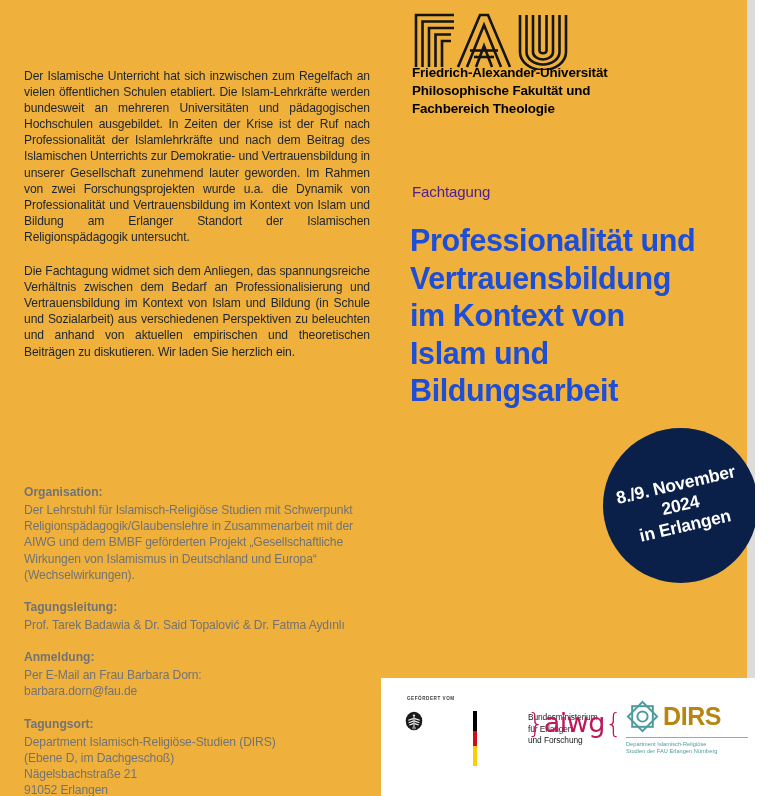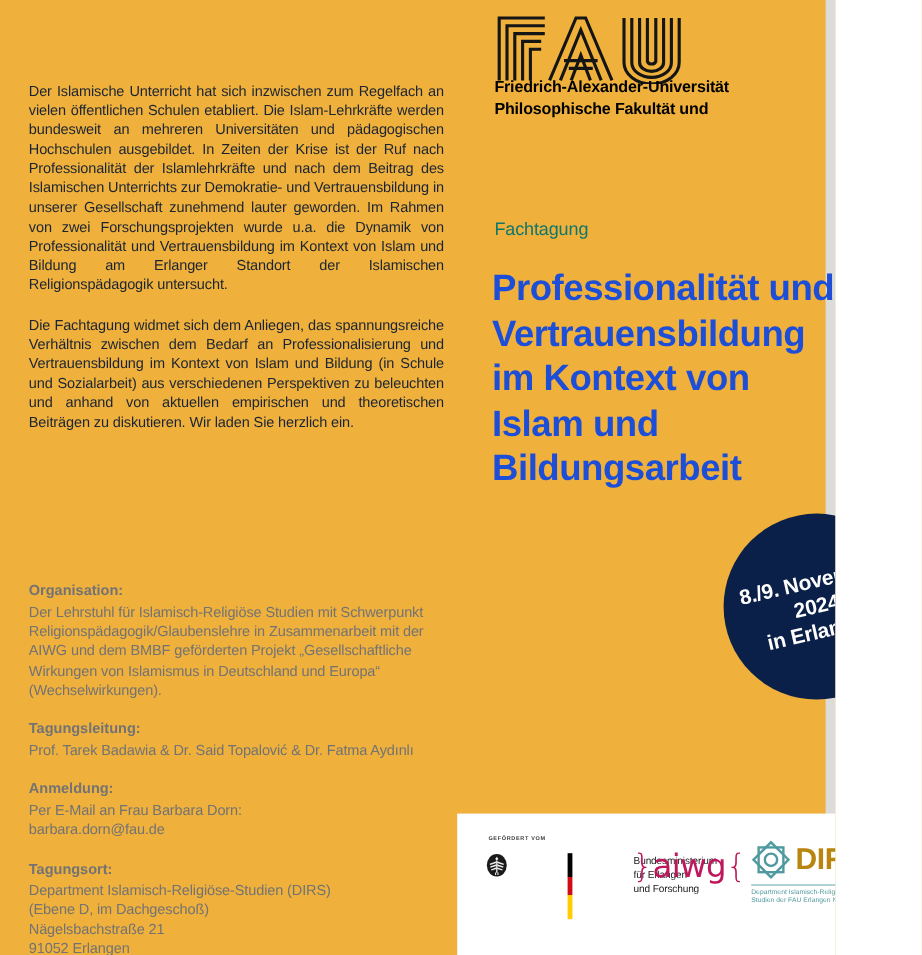--- a/index.html
+++ b/index.html
@@ -6,21 +6,21 @@
   html, body {
     margin: 0;
     padding: 0;
     background: #ffffff;
   }
   body {
     font-family: "Liberation Sans", sans-serif;
   }
   .poster {
     position: relative;
-    width: 696px;
+    width: 755px;
     height: 796px;
     overflow: hidden;
     background: #e9e9e7;
   }
   .bg-orange {
     position: absolute;
     left: 0; top: 0;
     width: 760px;
     height: 796px;
     background: #efb03c;
@@ -86,21 +86,21 @@
     font-size: 13.4px;
     font-weight: bold;
     line-height: 18.2px;
     letter-spacing: -0.15px;
   }
 
   .kicker {
     position: absolute;
     left: 412px;
     top: 182px;
-    color: #0f766e;
+    color: #4c1d95;
     font-size: 15px;
     line-height: 20px;
     letter-spacing: -0.1px;
   }
 
   .main-title {
     position: absolute;
     left: 410px;
     top: 222px;
     width: 348px;
@@ -307,20 +307,21 @@
         <path d="M116.5,3 L116.5,40 A16.5,12.5 0 0 0 149.5,40 L149.5,3"></path>
         <path d="M123,3 L123,40 A10,7.5 0 0 0 143,40 L143,3"></path>
         <path d="M129.5,3 L129.5,39 A3.6,3 0 0 0 136.5,39 L136.5,3"></path>
       </g>
     </svg>
   </div>
 
   <div class="fau-sub">
     <div>Friedrich-Alexander-Universität</div>
     <div>Philosophische Fakultät und</div>
+    <div>Fachbereich Theologie</div>
   </div>
 
   <div class="kicker">Fachtagung</div>
 
   <div class="main-title">
     <span>Professionalität und</span>
     <span>Vertrauensbildung</span>
     <span>im Kontext von</span>
     <span>Islam und</span>
     <span>Bildungsarbeit</span>

